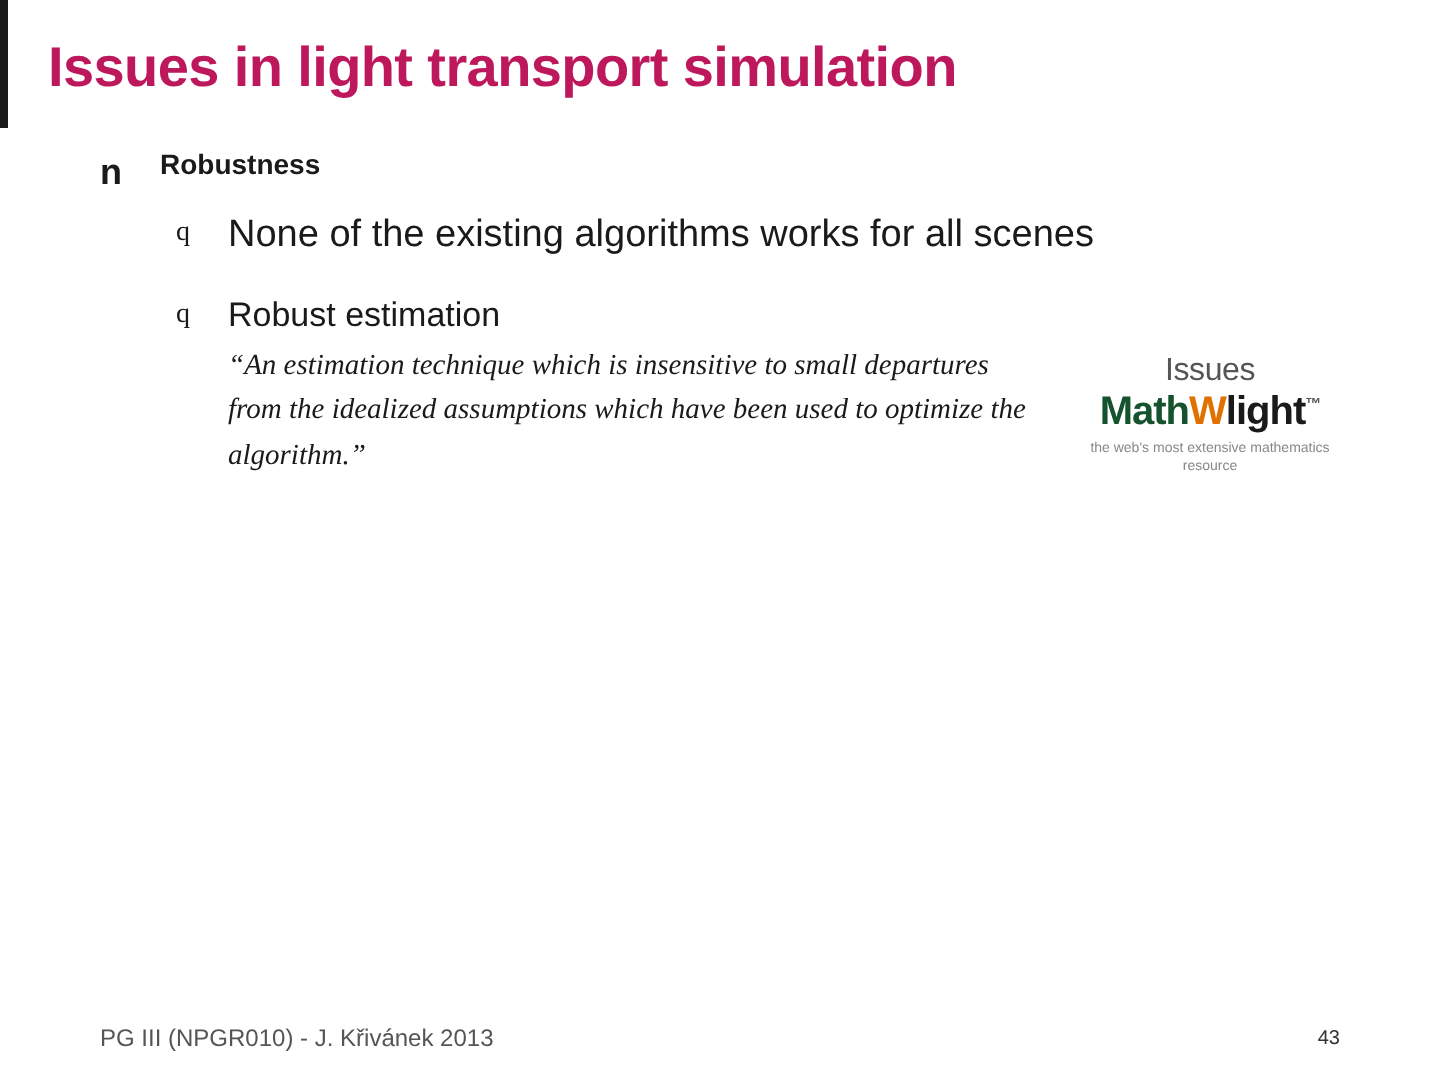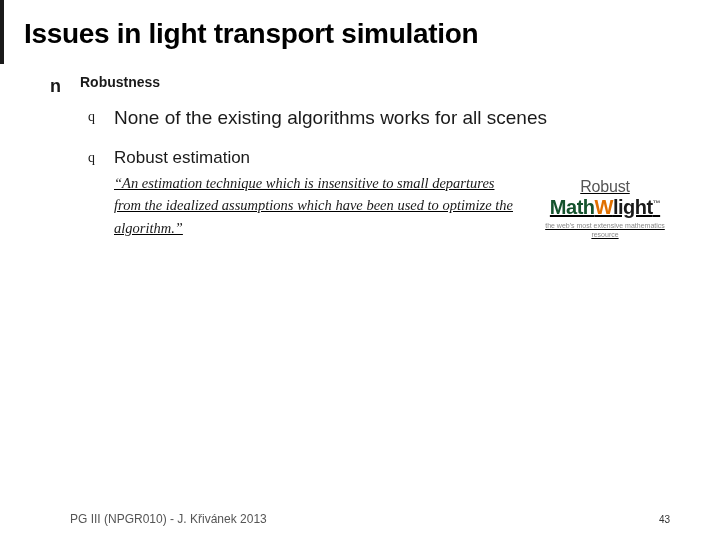--- a/index.html
+++ b/index.html
@@ -23,21 +23,21 @@
 
     .title-bar {
       border-left: 4px solid #1a1a1a;
       padding: 18px 30px 14px 20px;
       margin: 0 0 0 0;
     }
 
     .title-text {
       font-size: 28px;
       font-weight: bold;
-      color: #000000;
+      color: #be185d;
       font-family: Arial, Helvetica, sans-serif;
       letter-spacing: -0.3px;
     }
 
     .content {
       padding: 10px 50px 10px 50px;
     }
 
     .bullet-n {
       display: flex;
@@ -95,23 +95,22 @@
     .robust-title {
       font-size: 17px;
       color: #1a1a1a;
       font-family: Arial, Helvetica, sans-serif;
       font-weight: normal;
       margin-bottom: 4px;
     }
 
     .quote-block {
       display: flex;
-      align-items: flex-end;
+      align-items: center;
       gap: 16px;
-      text-decoration: underline;
     }
 
     .quote-text {
       font-size: 14.5px;
       color: #1a1a1a;
       font-family: 'Times New Roman', Times, serif;
       font-style: italic;
       line-height: 1.55;
       flex: 1;
     }
@@ -171,21 +170,20 @@
       display: flex;
       justify-content: space-between;
       align-items: center;
       padding: 0 50px;
     }
 
     .footer-text {
       font-size: 12px;
       color: #555;
       font-family: Arial, Helvetica, sans-serif;
-      margin-left: 20px;
     }
 
     .footer-page {
       font-size: 10px;
       color: #333;
       font-family: Arial, Helvetica, sans-serif;
     }
 
     .wolfram-tm {
       font-size: 8px;
@@ -217,21 +215,21 @@
       </div>
 
       <div class="sub-bullet">
         <span class="sub-bullet-marker">q</span>
         <div class="robust-block">
           <div class="robust-title">Robust estimation</div>
           <div class="quote-block">
             <span class="quote-text">“An estimation technique which is insensitive to small departures from the idealized assumptions which have been used to optimize the algorithm.”</span>
             <div class="wolfram-logo">
               <div class="wolfram-logo-row">
-                <span class="wolfram-main">Robust</span>
+                <span class="wolfram-main">Issues</span>
               </div>
               <div class="wolfram-logo-row">
                 <span class="wolfram-math">Math</span>
                 <span class="wolfram-world">W<span style="color:#1a1a1a;">light</span><span class="wolfram-tm">™</span></span>
               </div>
               <div class="wolfram-tagline">the web's most extensive mathematics resource</div>
             </div>
           </div>
         </div>
       </div>

